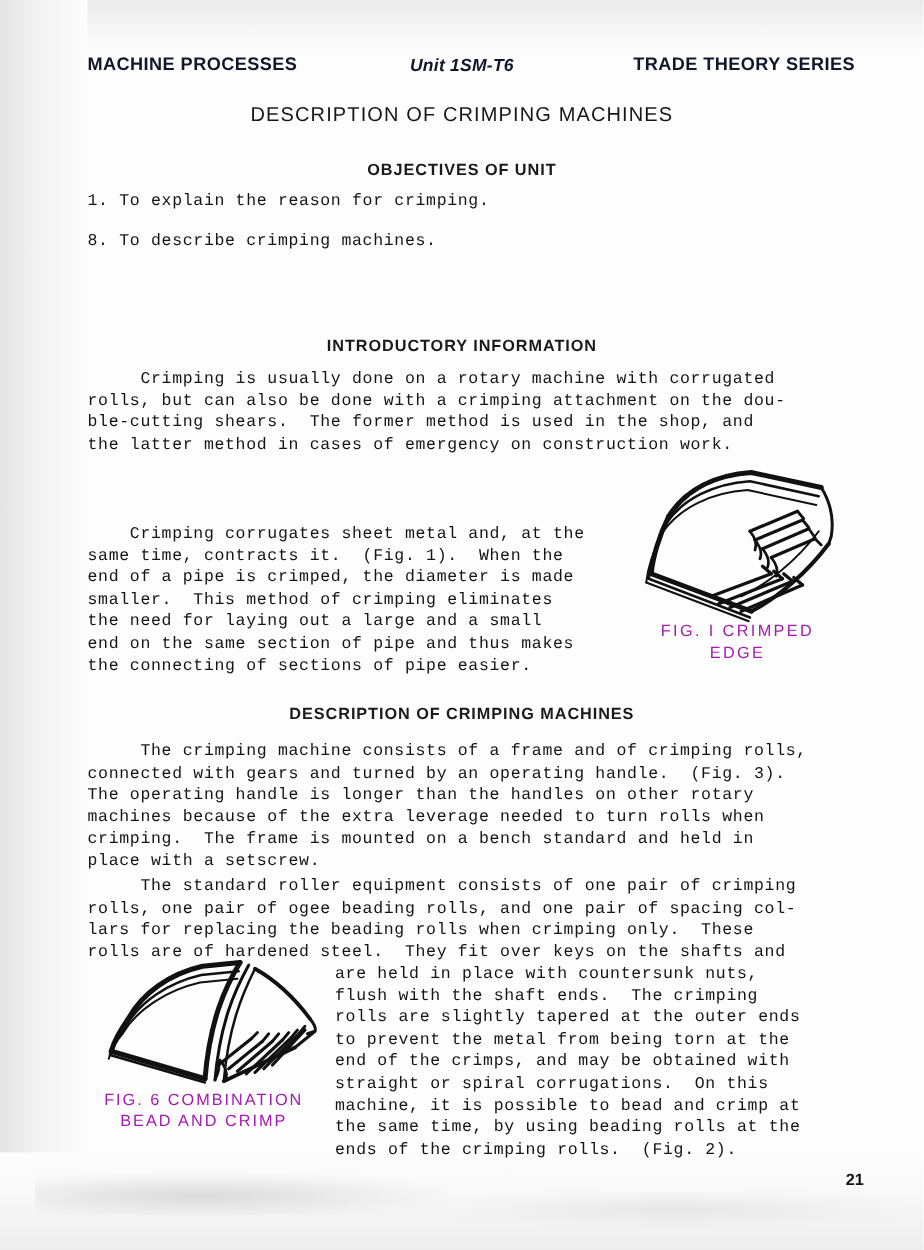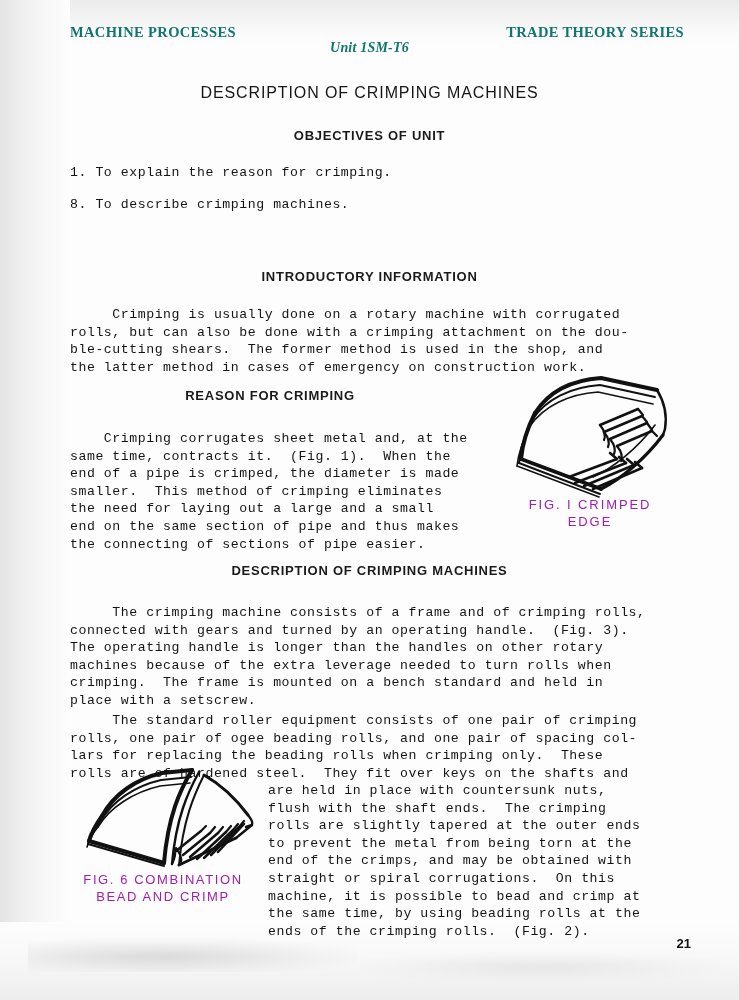--- a/index.html
+++ b/index.html
@@ -51,30 +51,30 @@
     position: absolute;
     left: 360px; bottom: 18px;
     width: 360px; height: 30px;
     background: radial-gradient(ellipse at 50% 50%, rgba(195,195,195,0.28) 0%, rgba(225,225,225,0.12) 60%, rgba(255,255,255,0) 80%);
     pointer-events: none;
   }
 
   
   .runhead {
     position: absolute;
-    top: 24px;
-    font-family: Liberation Serif, serif;
+    top: 44px;
+    font-family: Liberation Sans, sans-serif;
     font-size: 14.5px;
     font-weight: 600;
-    color: #0f766e;
+    color: #0f172a;
     letter-spacing: 0.35px;
     white-space: nowrap;
   }
   #runhead-left  { left: 70px; }
-  #runhead-center{ left: 0; width: 739px; text-align: center; font-style: italic; font-size: 14px; letter-spacing: 0.2px; margin-top: 16px;}
+  #runhead-center{ left: 0; width: 739px; text-align: center; font-style: italic; font-size: 14px; letter-spacing: 0.2px;}
   #runhead-right { right: 55px; }
 
   
   .doc-title {
     position: absolute;
     left: 0;
     width: 739px;
     text-align: center;
     font-family: "Liberation Sans", sans-serif;
     font-size: 16px;
@@ -100,21 +100,20 @@
 
   
   .tw {
     position: absolute;
     font-family: "Liberation Mono", "DejaVu Sans Mono", monospace;
     font-size: 13.2px;
     line-height: 17.6px;
     color: #141414;
     white-space: pre;
     letter-spacing: 0.55px;
-    margin-top: 12px;
   }
   .obj-item { left: 70px; }
   .body-block { left: 70px; }
   .body-narrow { left: 70px; }
   .body-wrap  { left: 268px; }
 
   
   .figure { position: absolute; }
   .fig-caption {
     position: absolute;
@@ -161,21 +160,20 @@
   <div class="tw obj-item" style="top:152px;">1. To explain the reason for crimping.</div>
   <div class="tw obj-item" style="top:184px;">8. To describe crimping machines.</div>
 
   <div class="section-head" style="top:269px;text-align:center;">INTRODUCTORY INFORMATION</div>
 
   <div class="tw body-block" style="top:294px;">     Crimping is usually done on a rotary machine with corrugated
 rolls, but can also be done with a crimping attachment on the dou-
 ble-cutting shears.  The former method is used in the shop, and
 the latter method in cases of emergency on construction work.</div>
 
-  <div class="section-head narrow" style="top:388px;">REASON FOR CRIMPING</div>
 
   <div class="tw body-narrow" style="top:418px;">    Crimping corrugates sheet metal and, at the
 same time, contracts it.  (Fig. 1).  When the
 end of a pipe is crimped, the diameter is made
 smaller.  This method of crimping eliminates
 the need for laying out a large and a small
 end on the same section of pipe and thus makes
 the connecting of sections of pipe easier.</div>
 
   <div class="figure" style="left:505px; top:373px; width:180px; height:125px;">

